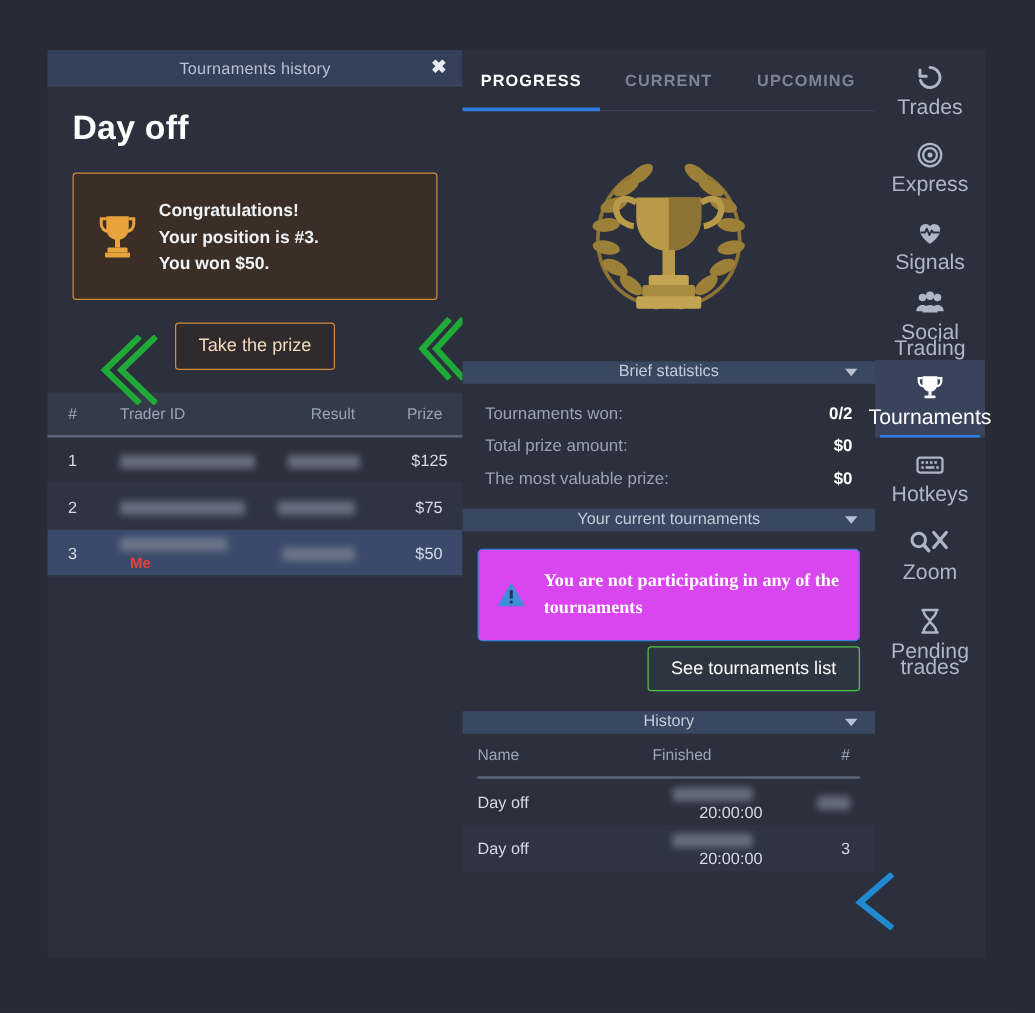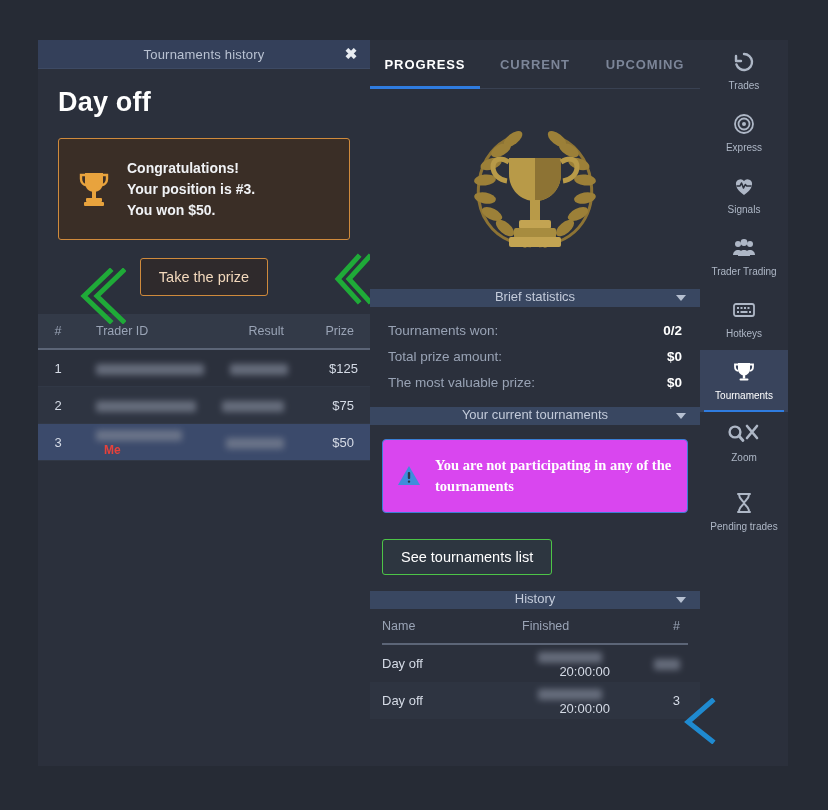--- a/index.html
+++ b/index.html
@@ -187,21 +187,21 @@
     display: flex; align-items: center;
     padding: 14px 14px;
     box-sizing: border-box;
     min-height: 74px;
     font-family: Liberation Serif, serif;
   }
   #warn-icon { width: 24px; height: 24px; flex: 0 0 24px; margin-right: 14px; }
   #not-participating-text {
     font-size: 14.5px; color: #ffffff; font-weight: bold; line-height: 21px;
   }
-  #see-list-row { display: flex; justify-content: flex-start; margin-top: 26px; }
+  #see-list-row { display: flex; justify-content: flex-end; margin-top: 4px; }
   #see-list-btn {
     border: 1px solid #4dc447;
     border-radius: 3px;
     background: #2d3640;
     color: #ffffff;
     font-size: 14.5px;
     padding: 9px 18px;
     cursor: pointer;
   }
 
@@ -228,21 +228,21 @@
   #rail {
     position: absolute;
     left: 700px; top: 40px;
     width: 88px; height: 726px;
     background: #2b303c;
   }
   .rail-item {
     height: 62px;
     display: flex; flex-direction: column;
     align-items: center; justify-content: center;
-    color: #aeb7c6; font-size: 10px;
+    color: #aeb7c6; font-size: 17px;
     cursor: pointer;
     position: relative;
   }
   .rail-item .ico { width: 24px; height: 24px; margin-bottom: 5px; }
   .rail-item .lbl { text-align: center; line-height: 13px; }
   .rail-item.tall { height: 76px; }
   .rail-item.active {
     background: #39445c;
     color: #ffffff;
   }
@@ -475,50 +475,50 @@
 
     <div class="rail-item">
       <svg class="ico" viewBox="0 0 24 24">
         <circle cx="6" cy="8" r="3" fill="#aeb7c6"></circle>
         <circle cx="18" cy="8" r="3" fill="#aeb7c6"></circle>
         <circle cx="12" cy="6.5" r="3.4" fill="#aeb7c6"></circle>
         <path d="M1 19c0-3 2.4-5 5-5s5 2 5 5z" fill="#aeb7c6"></path>
         <path d="M13 19c0-3 2.4-5 5-5s5 2 5 5z" fill="#aeb7c6"></path>
         <path d="M6 20c0-3.4 2.7-6 6-6s6 2.6 6 6z" fill="#aeb7c6"></path>
       </svg>
-      <span class="lbl">Trader Trading</span>
+      <span class="lbl">Social Trading</span>
+    </div>
+
+    <div class="rail-item active">
+      <svg class="ico" viewBox="0 0 24 24">
+        <path d="M6 3h12v6c0 3.6-2.7 6.4-6 6.4S6 12.6 6 9V3z" fill="#ffffff"></path>
+        <path d="M6 4.5H3v2.2c0 2.6 1.9 4 3.4 4.2" fill="none" stroke="#ffffff" stroke-width="1.8"></path>
+        <path d="M18 4.5h3v2.2c0 2.6-1.9 4-3.4 4.2" fill="none" stroke="#ffffff" stroke-width="1.8"></path>
+        <rect x="10.8" y="15" width="2.4" height="3.6" fill="#ffffff"></rect>
+        <rect x="7.5" y="18.4" width="9" height="2.2" rx="1" fill="#ffffff"></rect>
+      </svg>
+      <span class="lbl">Tournaments</span>
     </div>
 
     <div class="rail-item">
       <svg class="ico" viewBox="0 0 24 24">
         <rect x="2" y="6" width="20" height="12" rx="2" fill="none" stroke="#aeb7c6" stroke-width="1.8"></rect>
         <g fill="#aeb7c6">
           <rect x="5" y="9" width="2" height="2"></rect>
             <rect x="8.5" y="9" width="2" height="2"></rect>
           <rect x="12" y="9" width="2" height="2"></rect>
             <rect x="15.5" y="9" width="2" height="2"></rect>
           <rect x="5" y="13" width="2" height="2"></rect>
             <rect x="8.5" y="13" width="7" height="2"></rect>
           <rect x="17" y="13" width="2" height="2"></rect>
         </g>
       </svg>
       <span class="lbl">Hotkeys</span>
     </div>
 
-    <div class="rail-item active">
-      <svg class="ico" viewBox="0 0 24 24">
-        <path d="M6 3h12v6c0 3.6-2.7 6.4-6 6.4S6 12.6 6 9V3z" fill="#ffffff"></path>
-        <path d="M6 4.5H3v2.2c0 2.6 1.9 4 3.4 4.2" fill="none" stroke="#ffffff" stroke-width="1.8"></path>
-        <path d="M18 4.5h3v2.2c0 2.6-1.9 4-3.4 4.2" fill="none" stroke="#ffffff" stroke-width="1.8"></path>
-        <rect x="10.8" y="15" width="2.4" height="3.6" fill="#ffffff"></rect>
-        <rect x="7.5" y="18.4" width="9" height="2.2" rx="1" fill="#ffffff"></rect>
-      </svg>
-      <span class="lbl">Tournaments</span>
-    </div>
-
     <div class="rail-item">
       <svg class="ico" style="width:34px" viewBox="0 0 34 24">
         <circle cx="8" cy="10" r="5.4" fill="none" stroke="#aeb7c6" stroke-width="2.4"></circle>
         <path d="M12 14l4 4.5" stroke="#aeb7c6" stroke-width="2.8" stroke-linecap="round"></path>
         <path d="M20 4l10 12M30 4L20 16" stroke="#aeb7c6" stroke-width="2.6" stroke-linecap="round"></path>
       </svg>
       <span class="lbl">Zoom</span>
     </div>
 
     <div class="rail-item tall">

